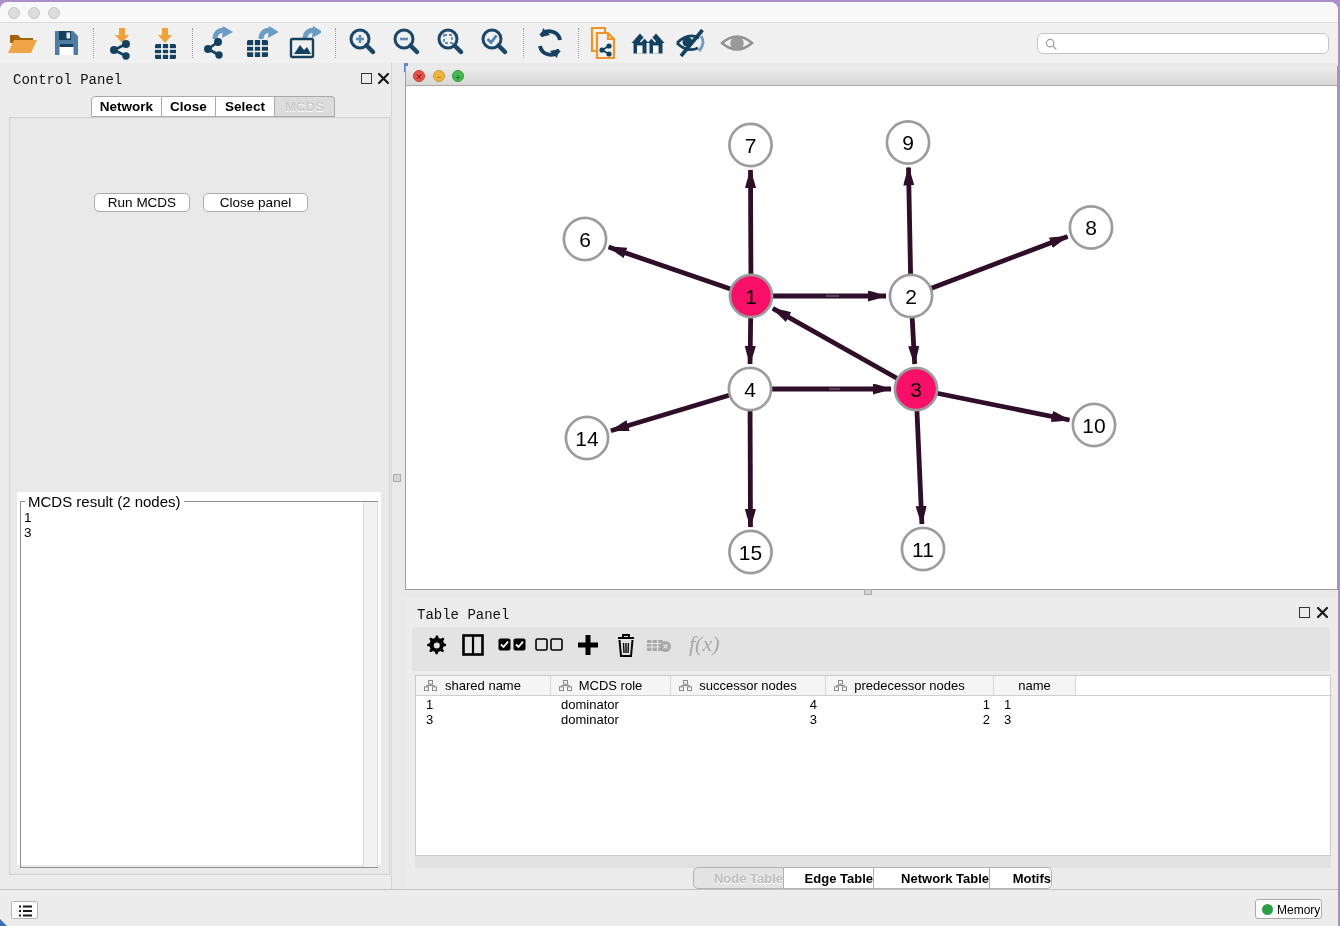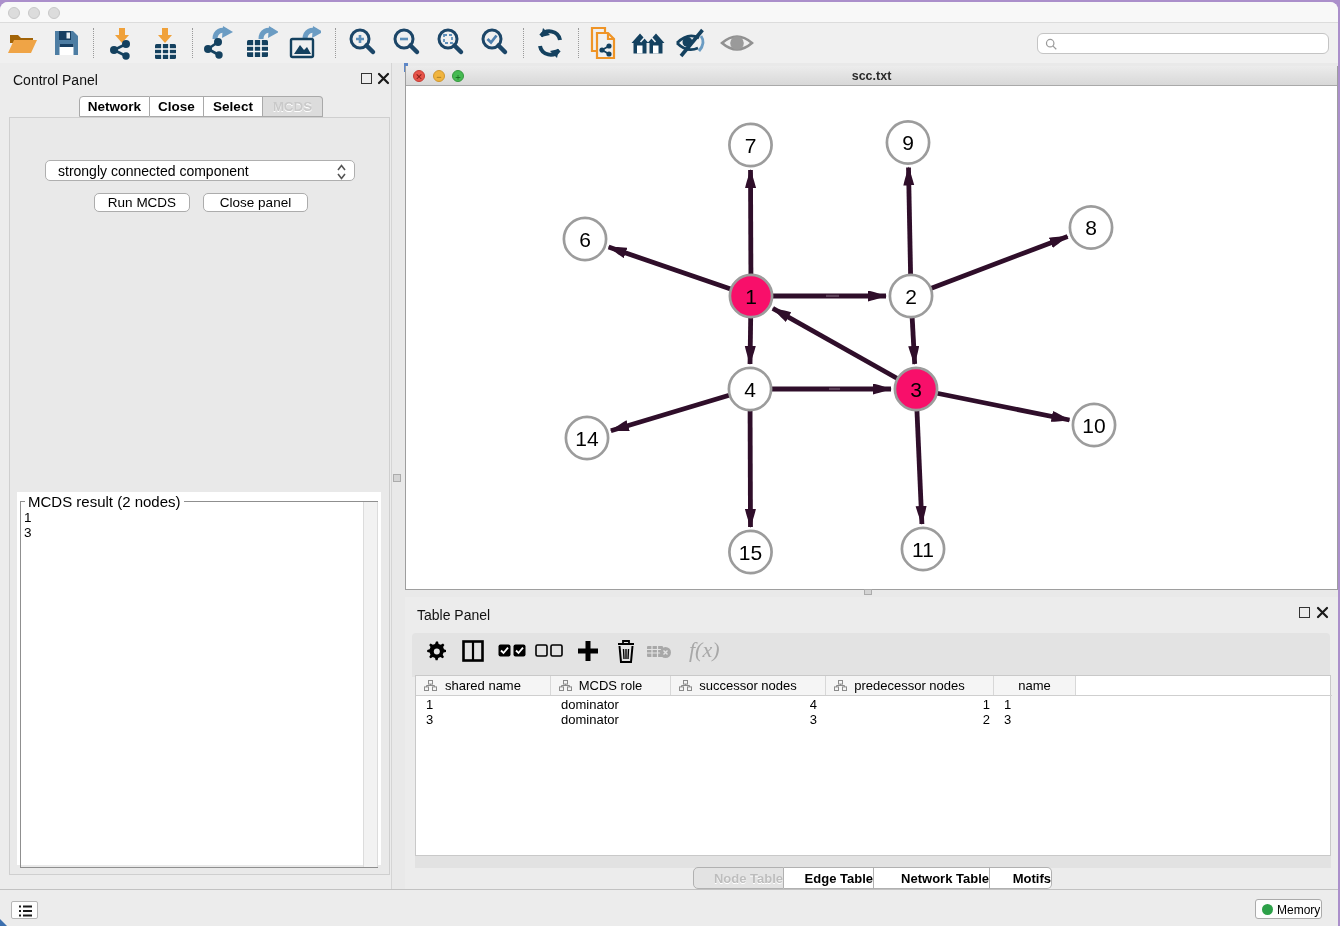--- a/index.html
+++ b/index.html
@@ -24,44 +24,44 @@
   #search { position:absolute; right:9px; top:10px; width:292px; height:21px;
             background:#fff; border:1px solid #c4c4c4; border-radius:6px; }
   
   #mainarea { position:absolute; left:0; top:61px; width:1338px; height:826px;
               background:#e9e9e9; }
   #statusbar { position:absolute; left:0; top:887px; width:1338px; height:37px;
                background:#ececec; border-top:1px solid #c2c2c2; }
   
   #cpanel { position:absolute; left:0; top:0; width:392px; height:826px;
             background:#ececec; border-right:1px solid #d5d5d5; }
-  .ptitle { font-size:14px; color:#111; }
+  .ptitle { font-size:14px; color:#111;font-family:Liberation Mono, monospace; }
   .tab { position:absolute; top:0; height:21px; background:#fff;
          border:1px solid #a9a9a9; border-left:none; text-align:center;
-         font-size:13.5px; font-weight:bold; color:#000; line-height:20px; }
+         font-size:13.5px; font-weight:bold; color:#000; line-height:20px;margin-left:12px; }
   .tabsel { background:#dcdcdc; color:#c9c9c9; text-shadow:0 1px 0 #fff; }
   #cptabs { position:absolute; left:0; top:33px; width:392px; height:21px; }
   #cpcontent { position:absolute; left:9px; top:54px; width:381px; height:758px;
                background:#e9e9e9; border:1px solid #cfcfcf; }
   .btn { position:absolute; background:#fff; border:1px solid #acacac;
          border-radius:5px; font-size:13.5px; text-align:center; color:#000; }
   
   #desktop { position:absolute; left:393px; top:0; width:945px; height:826px;
              background:#e9e9e9; }
   #sccwin { position:absolute; left:12px; top:3px; width:933px; height:524px;
             background:#fff; border:1px solid #9e9e9e; border-top:none; }
   #scctitle { position:absolute; left:0; top:0; width:931px; height:20px;
               background:linear-gradient(#ececec,#d8d8d8);
               border-bottom:1px solid #a9a9a9; }
   .itl { position:absolute; top:4px; width:12px; height:12px; border-radius:50%;
          font-size:9px; line-height:12px; text-align:center; }
   #tablepanel { position:absolute; left:12px; top:534px; width:933px; height:292px;
                 background:#ececec; }
   
-  #ttoolbar { position:absolute; left:7px; top:36px; width:918px; height:44px;
+  #ttoolbar { position:absolute; left:7px; top:30px; width:918px; height:44px;
               background:#e3e3e3; border-radius:4px 4px 0 0; }
   #tablebox { position:absolute; left:10px; top:78px; width:916px; height:181px;
               background:#fff; border:1px solid #c9c9c9;padding-left:48px; }
   .th { position:absolute; top:0; height:19px; border-right:1px solid #d8d8d8;
         font-size:13px; color:#000; text-align:center; line-height:19px; background:#f5f5f5; }
   .td { position:absolute; font-size:13px; color:#000; height:16px; line-height:16px; }
   .btab.tabsel { background:#e3e3e3; color:#bdbdbd; text-shadow:0 1px 0 #fff; }
   .btab { position:absolute; top:0; height:22px; background:#fff;
           border:1px solid #b1b1b1; border-left:none; font-size:13px; font-weight:bold;
           text-align:right; line-height:21px; color:#000; }
@@ -190,45 +190,38 @@
       <svg style="position:absolute;left:377px;top:9px" width="13" height="13" viewBox="0 0 13 13">
         <path d="M2 2 L11 11 M11 2 L2 11" stroke="#1a1a1a" stroke-width="2.2" stroke-linecap="round"></path>
       </svg>
       <div id="cptabs">
         <div class="tab" style="left:79px;width:71px;border-left:1px solid #a9a9a9;border-radius:4px 0 0 0">Network</div>
         <div class="tab" style="left:150px;width:54px">Close</div>
         <div class="tab" style="left:204px;width:59px">Select</div>
         <div class="tab tabsel" style="left:263px;width:60px;border-radius:0 4px 0 0">MCDS</div>
       </div>
       <div id="cpcontent">
-        <div style="position:absolute;left:35px;top:42px;width:310px;height:21px;background:#fff;border:1px solid #afafaf;border-radius:5px;font-size:14px;line-height:20px;color:#000;padding-left:12px">strongly connected component
-          <svg style="position:absolute;right:7px;top:3px" width="11" height="16" viewBox="0 0 11 16">
-            <path d="M2 6 L5.5 1.5 L9 6" fill="none" stroke="#555" stroke-width="1.6"></path>
-            <path d="M2 10 L5.5 14.5 L9 10" fill="none" stroke="#555" stroke-width="1.6"></path>
-          </svg>
-        </div>
         <div class="btn" style="left:84px;top:75px;width:96px;height:19px;line-height:18px">Run MCDS</div>
         <div class="btn" style="left:193px;top:75px;width:105px;height:19px;line-height:18px">Close panel</div>
         <div style="position:absolute;left:7px;top:374px;width:364px;height:373px;background:#fff"></div>
         <div style="position:absolute;left:10px;top:383px;width:358px;height:367px;border:1px solid #8f8f8f"></div>
         <div style="position:absolute;left:353px;top:384px;width:15px;height:365px;background:#f2f2f2;border-left:1px solid #dcdcdc;border-right:1px solid #dcdcdc"></div>
         <div style="position:absolute;left:15px;top:375px;background:#fff;padding:0 3px;font-size:15px;color:#000">MCDS result (2 nodes)</div>
         <div style="position:absolute;left:14px;top:392px;font-size:13.5px;color:#000">1</div>
         <div style="position:absolute;left:14px;top:407px;font-size:13.5px;color:#000">3</div>
       </div>
     </div>
     <div style="position:absolute;left:393px;top:411px;width:8px;height:8px;background:#d4d4d4;border:1px solid #ababab;z-index:5"></div>
     <div id="desktop">
       <div style="position:absolute;left:11px;top:0px;width:4px;height:9px;background:#5d87c8"></div>
       <div id="sccwin">
         <div id="scctitle">
           <div class="itl" style="left:7px;background:#e8544a;border:1px solid #c43d35;color:#7e1a14">✕</div>
           <div class="itl" style="left:27px;background:#f0b43e;border:1px solid #cf9730;color:#8f6716">−</div>
           <div class="itl" style="left:46px;background:#46ba52;border:1px solid #36983f;color:#14611b">＋</div>
-          <div style="position:absolute;top:3px;left:0;width:100%;text-align:center;font-size:12.5px;font-weight:bold;color:#2b2b2b">scc.txt</div>
         </div>
         <svg id="graph" style="position:absolute;left:0;top:20px" width="933" height="502" viewBox="0 0 933 502">
           <defs>
             <marker id="arr" markerUnits="userSpaceOnUse" markerWidth="20" markerHeight="12" refX="18" refY="5.5" orient="auto">
               <path d="M0 0 C10 2.5 14 4.2 19 5.5 C14 6.8 10 8.5 0 11 Z" fill="#2f0e2a"></path>
             </marker>
           </defs>
           <g stroke="#2f0e2a" stroke-width="4.8" marker-end="url(#arr)">
             <line x1="345" y1="210" x2="344.5" y2="84"></line>
             <line x1="345" y1="210" x2="202.6" y2="161.1"></line>

